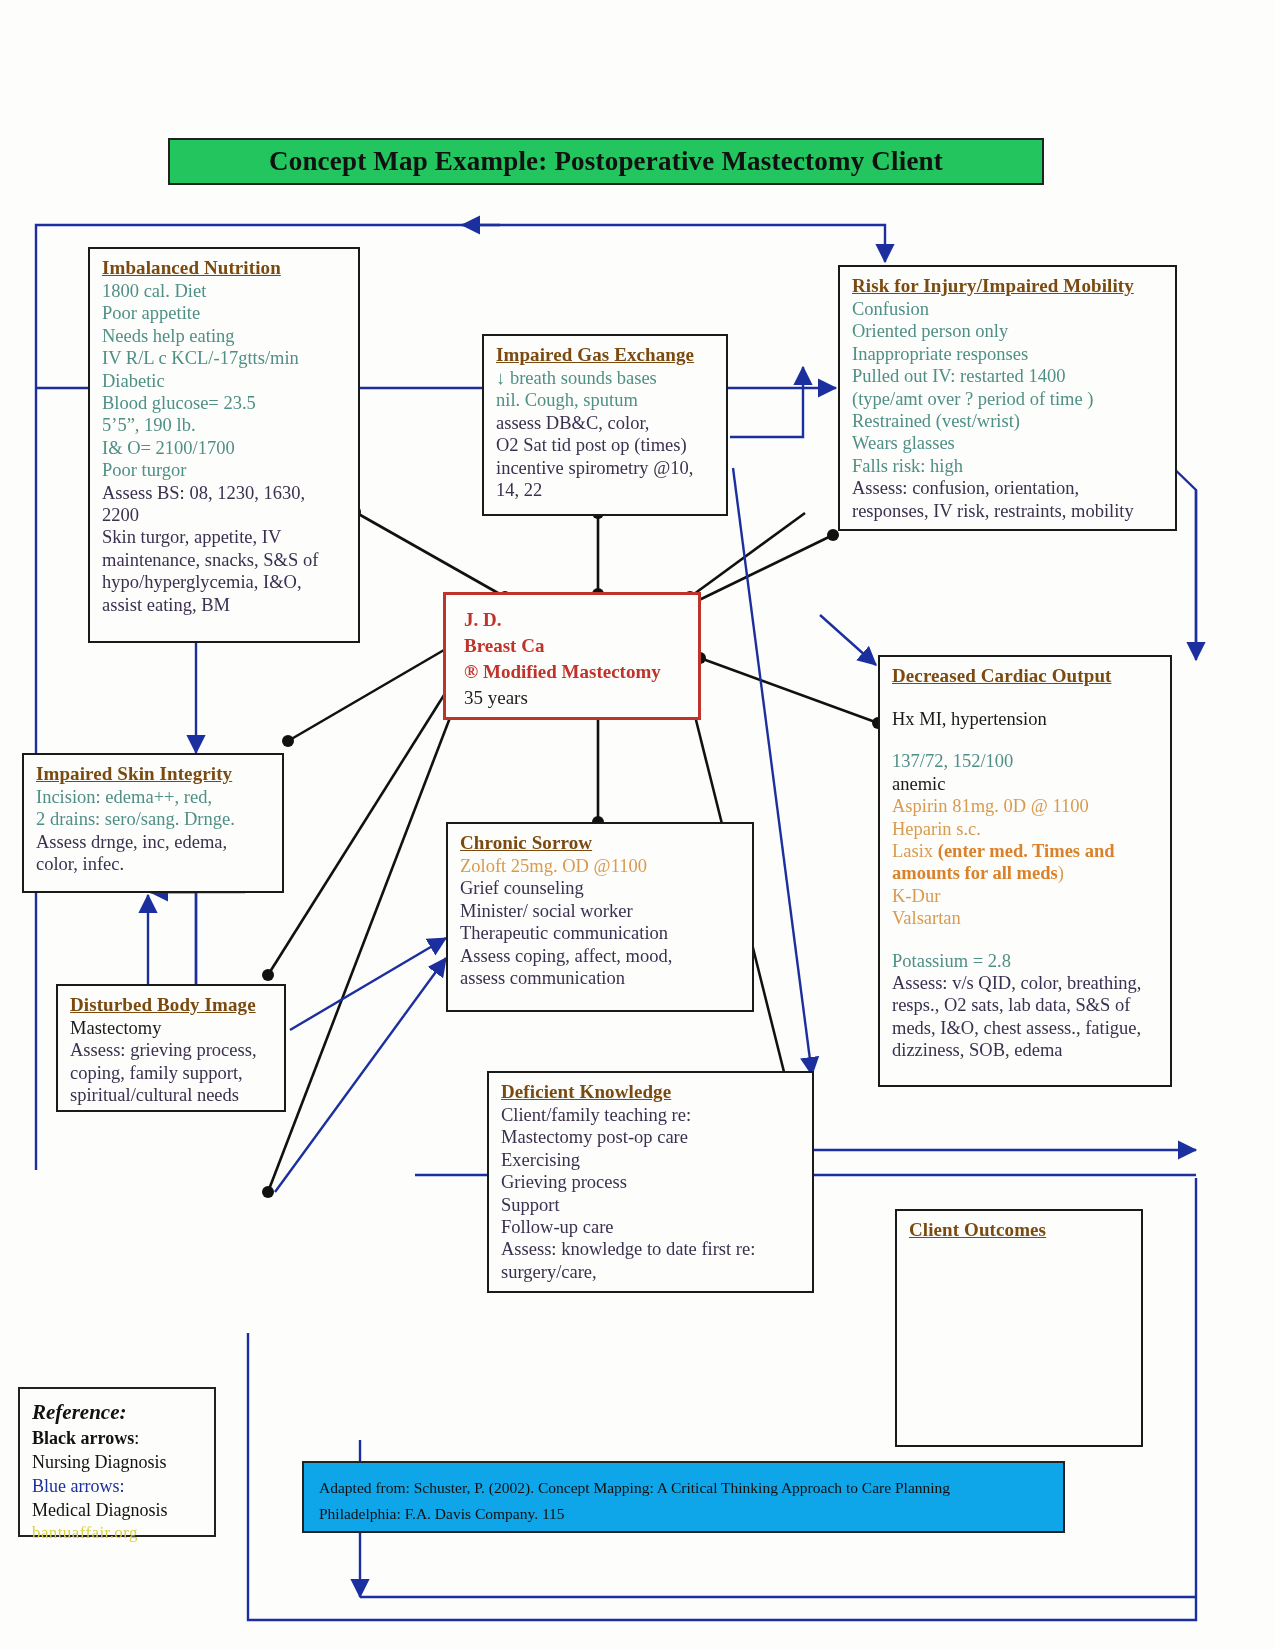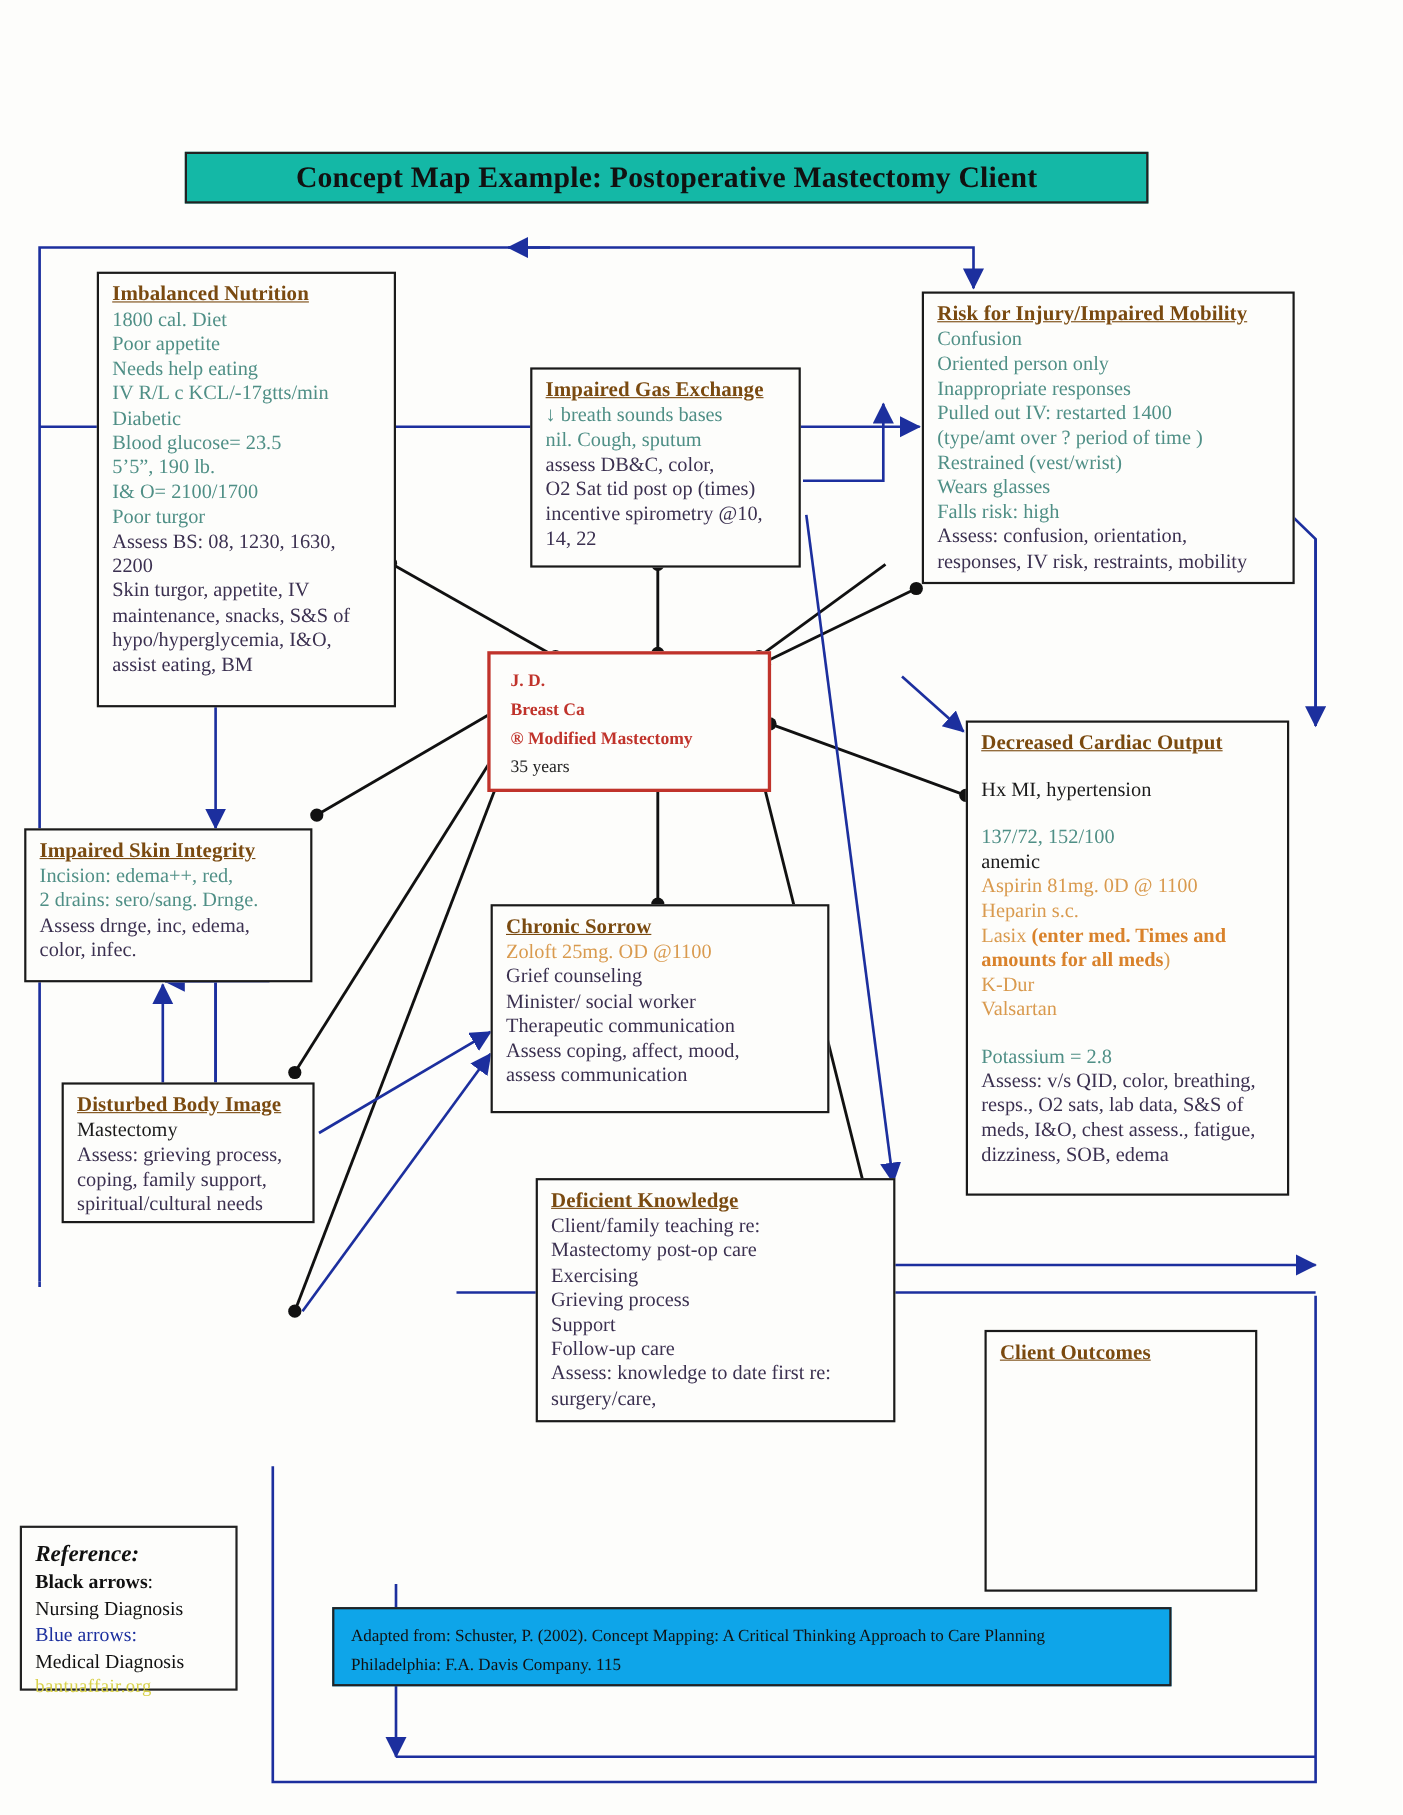--- a/index.html
+++ b/index.html
@@ -44,21 +44,21 @@
   .ln.cyan   { color: #35bcc6; }
   .ln.spacer { height: 20px; }
   .ln b.medbold { color: #d9822b; font-weight: bold; }
 
   
   #title-bar {
     position: absolute;
     left: 168px; top: 138px;
     width: 872px; height: 43px;
     border: 2px solid #222;
-    background: #14b8a6;
+    background: #22c55e;
     display: flex; align-items: center; justify-content: center;
     z-index: 6;
   }
   #title-bar .t {
     font-weight: bold;
     font-size: 27px;
     color: #111;
     letter-spacing: .2px;
     white-space: nowrap;
   }
@@ -68,21 +68,21 @@
     position: absolute;
     left: 443px; top: 592px;
     width: 258px; height: 128px;
     border: 3px solid #c0332b;
     background: #fdfdfb;
     box-sizing: border-box;
     padding: 12px 0 0 18px;
     z-index: 6;
   }
   #central .cl {
-    font-size: 16px;
+    font-size: 19px;
     line-height: 26px;
     font-weight: bold;
     color: #c0332b;
   }
   #central .cl.last {
     font-weight: normal;
     color: #222;
   }
 
   

